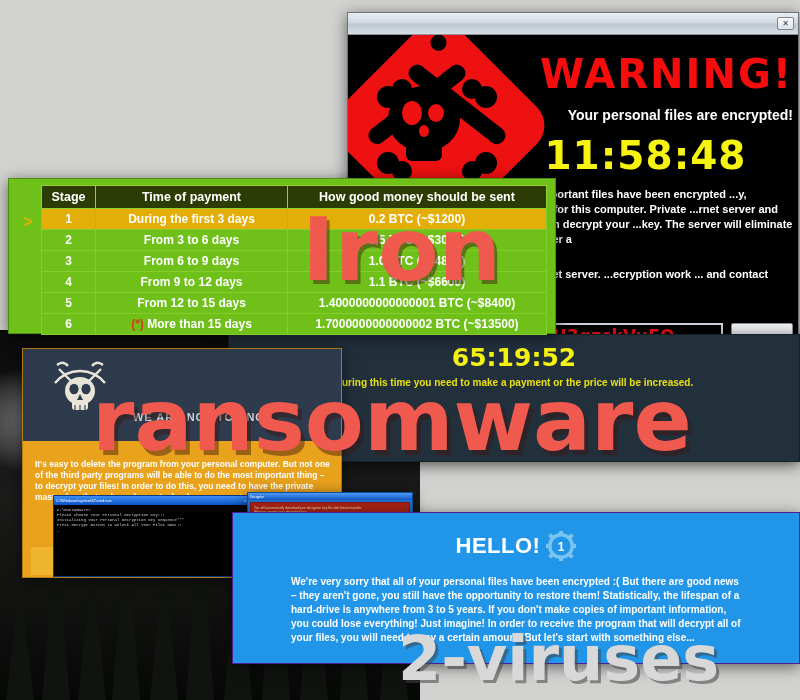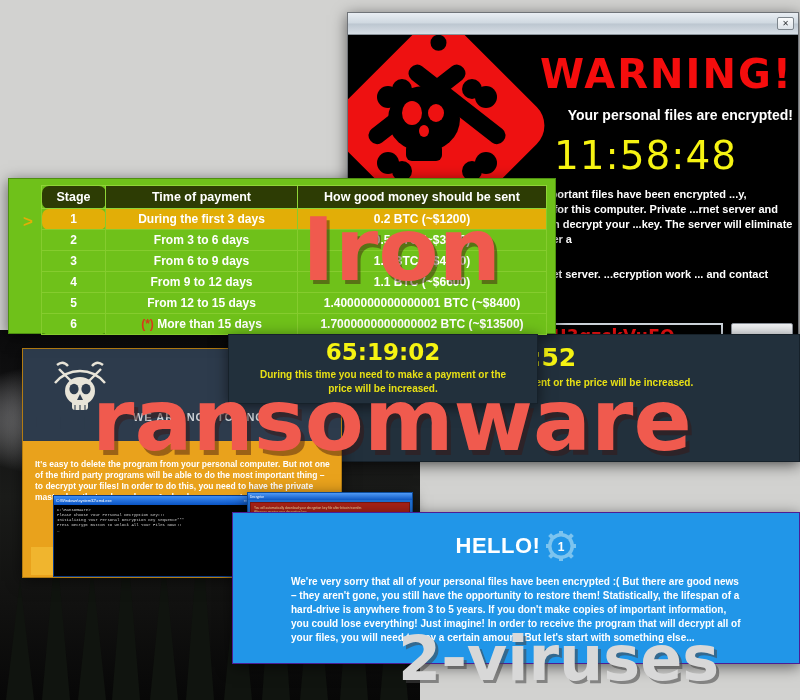--- a/index.html
+++ b/index.html
@@ -59,21 +59,21 @@
     position: absolute; left: 150px; top: 16px; width: 295px; text-align: right;
     color:#f50d0d; font-size: 40px; font-weight: 700; letter-spacing: 2px;
     font-family: "DejaVu Sans", sans-serif;
   }
   .warn-sub {
     position: absolute; left: 150px; top: 72px; width: 295px; text-align: right;
     color:#fff; font-size: 14px; font-weight: 700;
   }
   .warn-timer {
     position: absolute; left: 150px; top: 98px; width: 295px; text-align: center;
-    color:#f6f312; font-size: 39px; font-weight: 400; letter-spacing: 1px;
+    color:#f6f312; font-size: 39px; font-weight: 700; letter-spacing: 1px;
     font-family: "DejaVu Sans", sans-serif;
   }
   .warn-para {
     position: absolute; left: 150px; top: 152px; width: 300px;
     color:#fff; font-size: 11px; font-weight: 700; line-height: 15px;
   }
   .warn-para2 { position:absolute; left:150px; top:232px; width:300px; color:#fff; font-size:11px; font-weight:700; line-height:15px; }
   .btc-row { position:absolute; left:150px; top:288px; width:295px; display:flex; align-items:center; gap:8px; }
   .btc-field {
     flex: 1; background:#000; border:2px solid #cfd6dd; padding:1px 3px;
@@ -102,21 +102,21 @@
   table.pay { border-collapse: collapse; margin-left: 32px; width: 506px; }
   table.pay th {
     background:#2d3c04; color:#fff; font-size:12.5px; font-weight:700;
     padding:4px 2px; border:1px solid #8fd437; text-align:center;
   }
   table.pay td {
     background:#6fc11a; color:#fff; font-size:12px; font-weight:700;
     padding:3px 2px; border:1px solid #85cc2e; text-align:center;
   }
   table.pay tr.active td { background:#e2ae07; }
-  .cell-stage { width:64px;border-radius:7px; }
+  .cell-stage { width:54px; }
   .cell-time { width:192px; }
   .asterisk { color:#d8381a; }
   .arrow-marker { position:absolute; left:14px; top:33px; color:#e2ae07; font-size:17px; font-weight:700; }
 
   
   #countWin { left: 228px; top: 334px; width: 572px; height: 128px; background:#22303c; border:1px solid #16212a; }
   .count-timer { text-align:center; color:#f6f312; font-size:25px; font-weight:700; padding-top:8px; font-family:"DejaVu Sans", sans-serif; }
   .count-note { text-align:center; color:#e8e015; font-size:10px; font-weight:700; line-height:14px; padding:4px 60px 0 60px; }
 
   
@@ -394,22 +394,18 @@
             </g>
           </g>
           <circle cx="15" cy="15" r="9.5" fill="#2196e8"></circle>
           <text x="15" y="20" font-size="12" font-weight="700" fill="#ffffff" text-anchor="middle" font-family="Liberation Sans, sans-serif">1</text>
         </svg>
       </div>
     </div>
     <div class="blue-para">We're very sorry that all of your personal files have been encrypted :( But there are good news – they aren't gone, you still have the opportunity to restore them! Statistically, the lifespan of a hard-drive is anywhere from 3 to 5 years. If you don't make copies of important information, you could lose everything! Just imagine! In order to receive the program that will decrypt all of your files, you will need to pay a certain amount. But let's start with something else...</div>
   </div>
 
-  <div class="panel" style="left:228px; top:334px; width:310px; height:70px; background:#22303c; border:1px solid #16212a;">
-    <div class="count-timer" style="font-size:23px; padding-top:4px;">65:19:02</div>
-    <div class="count-note" style="padding:3px 26px 0 26px;">During this time you need to make a payment or the price will be increased.</div>
-  </div>
 
   <div class="wm" id="wmIron">Iron</div>
   <div class="wm" id="wmRans">ransomware</div>
   <div class="wm" id="wm2v">2-viruses</div>
 
 </div>
 
 </body></html>

